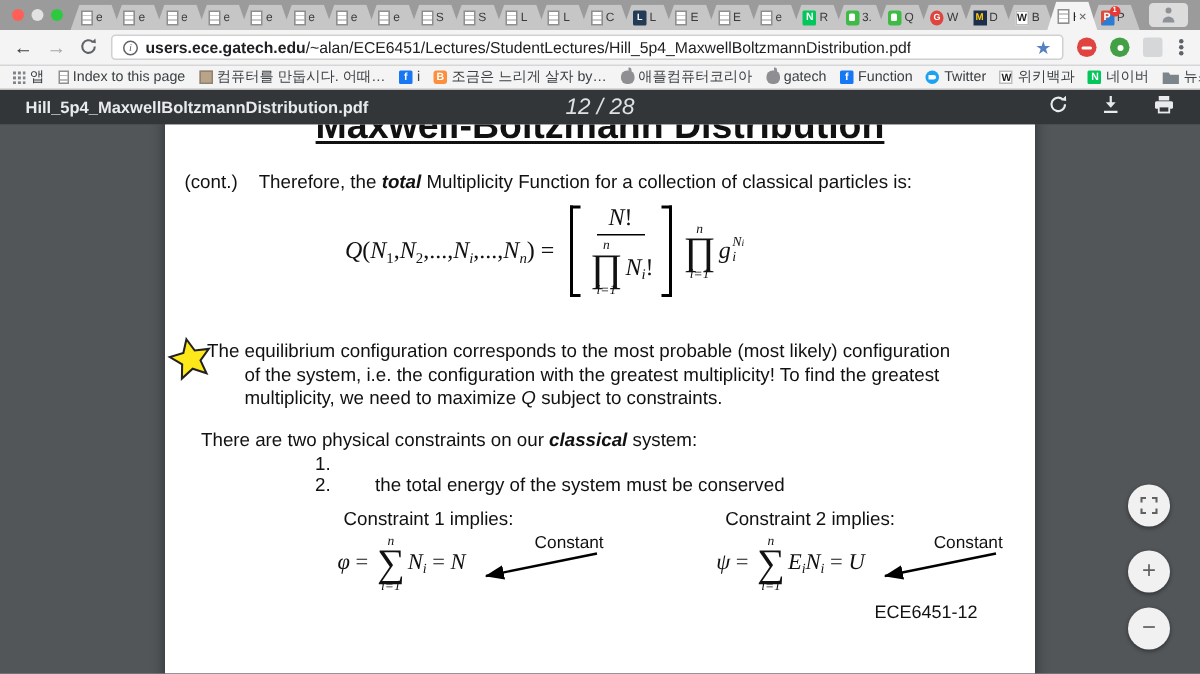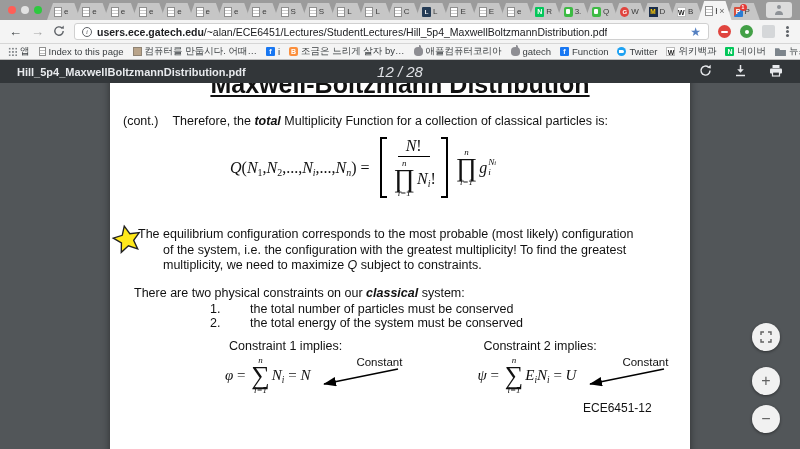--- a/index.html
+++ b/index.html
@@ -429,21 +429,20 @@
           <polygon points="12,1.5 15.1,8.3 22.6,9 17,14.1 18.7,21.5 12,17.6 5.3,21.5 7,14.1 1.4,9 8.9,8.3" fill="#ffe81a" stroke="#222" stroke-width="1.1"></polygon>
         </svg>
         <p><span>The equilibrium configuration corresponds to the most probable (most likely) configuration of the system, i.e. the configuration with the greatest multiplicity!  To find the greatest multiplicity, we need to maximize </span><span class="it">Q</span><span> subject to constraints.</span></p>
       </div>
 
       <div class="constraints-head"><span>There are two physical constraints on our </span><span class="bi">classical</span><span> system:</span></div>
 
       <div class="ol-list">
           <div class="ol-item">
             <span class="ol-num">1.</span>
-            <span>the total number of particles must be conserved</span>
           </div>
           <div class="ol-item">
             <span class="ol-num">2.</span>
             <span>the total energy of the system must be conserved</span>
           </div>
         </div>
 
       <div class="constraint-row">
         <div class="constraint c1">
           <div class="c-head">Constraint 1 implies:</div>

